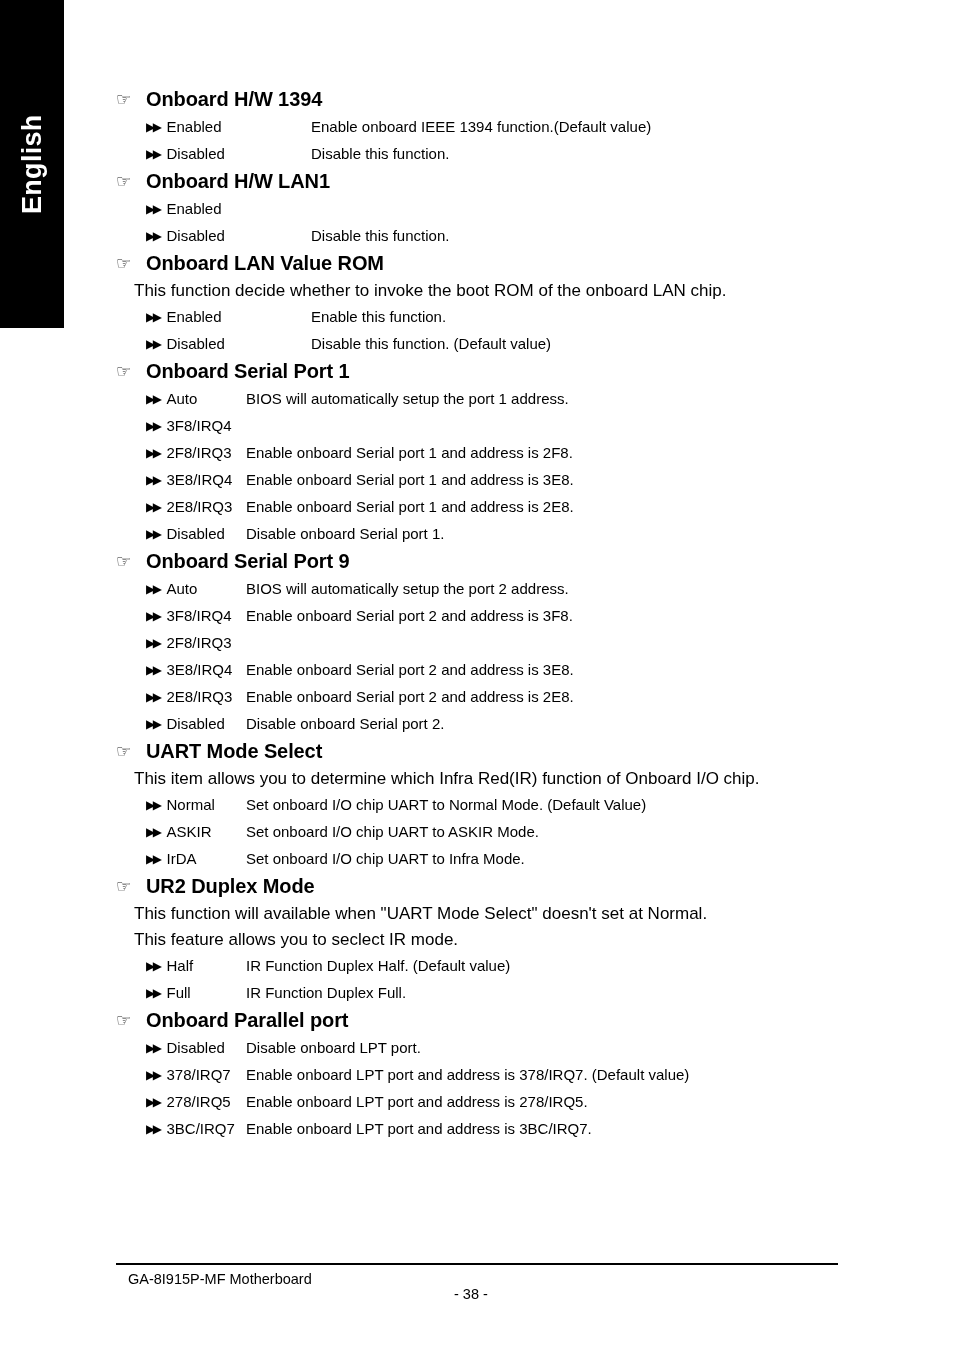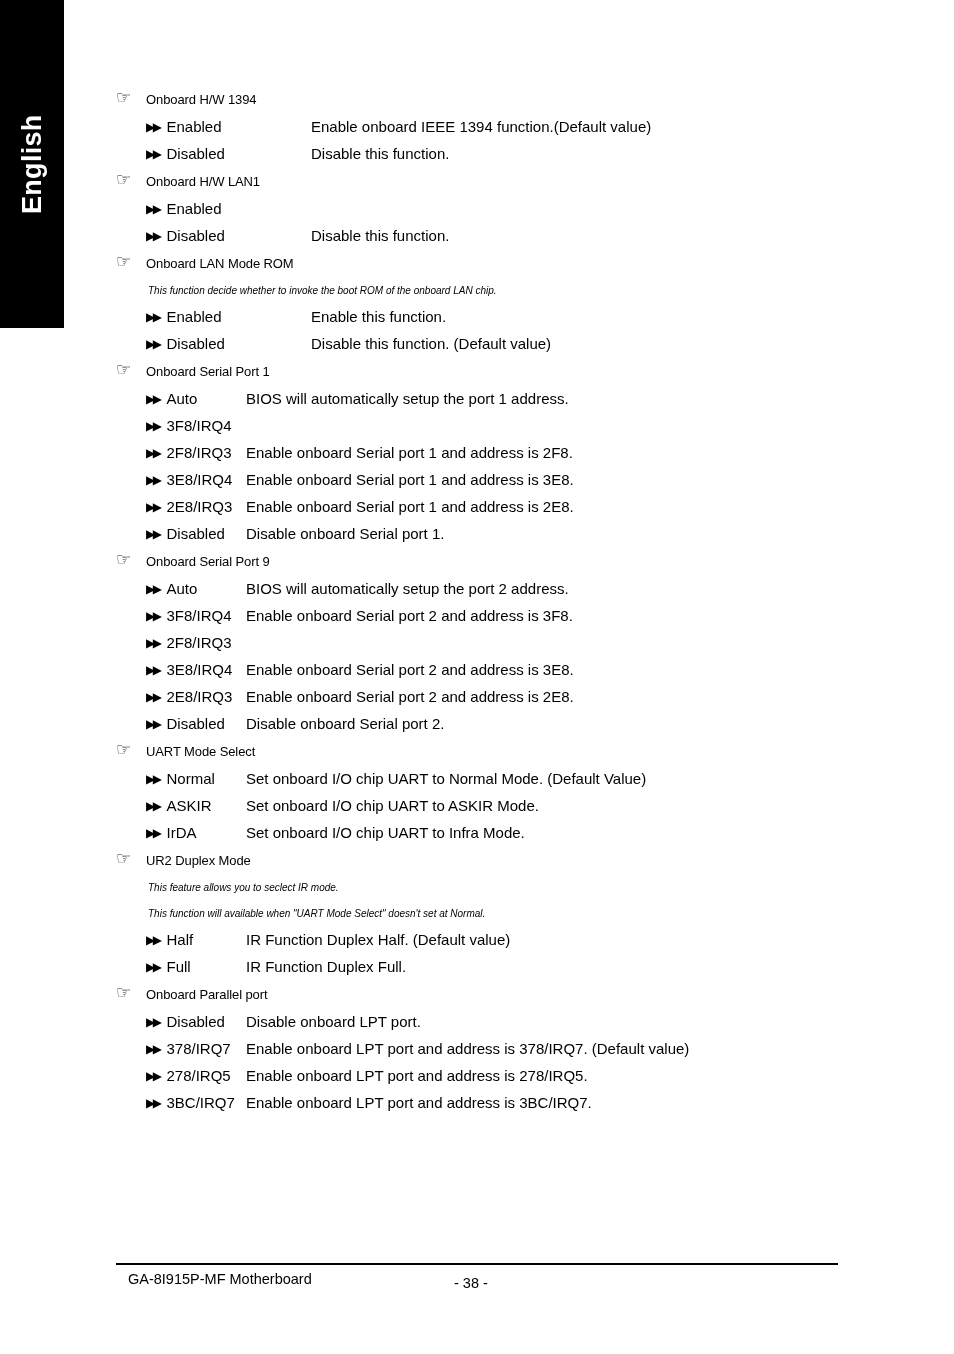--- a/index.html
+++ b/index.html
@@ -64,33 +64,32 @@
   .hand-icon {
     display: inline-block;
     width: 30px;
     flex: 0 0 30px;
     font-size: 17px;
     line-height: 22px;
     color: #1a1a1a;
     transform: translateY(-1px);
   }
   .sec-title {
-    font-size: 13px;
-    font-weight: normal;
+    font-size: 20px;
+    font-weight: bold;
     line-height: 23px;
     letter-spacing: -0.1px;
     white-space: nowrap;
   }
 
   .sec-note {
-    margin: 0 0 1px 32px;
-    font-size: 10px;
+    margin: 0 0 1px 18px;
+    font-size: 17px;
     line-height: 25px;
     white-space: nowrap;
-    font-style: italic;
   }
 
   .opts { margin: 0; padding: 0; }
 
   .opt-row {
     display: flex;
     align-items: baseline;
     line-height: 25px;
     font-size: 15px;
   }
@@ -126,21 +125,21 @@
   .footer {
     position: absolute;
     left: 116px;
     top: 1268px;
     width: 740px;
     font-size: 14.5px;
     line-height: 22px;
     white-space: nowrap;
   }
   .footer-title { position: absolute; left: 12px; top: 0; }
-  .footer-page  { position: absolute; left: 338px; top: 4px; }
+  .footer-page  { position: absolute; left: 338px; top: 15px; }
 </style>
 </head>
 <body>
 
 <div class="page">
 
   <div class="lang-tab">
     <div class="lang-tab-label">English</div>
   </div>
 
@@ -184,21 +183,21 @@
               <span class="arrows">▶▶</span>
               <span>Disabled</span>
             </div>
             <div class="opt-desc">Disable this function.</div>
           </div>
         </div>
       </div>
       <div class="section">
         <div class="sec-head">
           <span class="hand-icon">☞</span>
-          <span class="sec-title">Onboard LAN Mode ROM</span>
+          <span class="sec-title">Onboard LAN Value ROM</span>
         </div>
         <div class="sec-note">This function decide whether to invoke the boot ROM of the onboard LAN chip.</div>
         <div class="opts cols-wide">
           <div class="opt-row">
             <div class="opt-label">
               <span class="arrows">▶▶</span>
               <span>Enabled</span>
             </div>
             <div class="opt-desc">Enable this function.</div>
           </div>
@@ -307,20 +306,21 @@
             </div>
             <div class="opt-desc">Disable onboard Serial port 2.</div>
           </div>
         </div>
       </div>
       <div class="section">
         <div class="sec-head">
           <span class="hand-icon">☞</span>
           <span class="sec-title">UART Mode Select</span>
         </div>
+        <div class="sec-note">This item allows you to determine which Infra Red(IR) function of Onboard I/O chip.</div>
         <div class="opts cols-narrow">
           <div class="opt-row">
             <div class="opt-label">
               <span class="arrows">▶▶</span>
               <span>Normal</span>
             </div>
             <div class="opt-desc">Set onboard I/O chip UART to Normal Mode. (Default Value)</div>
           </div>
           <div class="opt-row">
             <div class="opt-label">
@@ -336,22 +336,22 @@
             </div>
             <div class="opt-desc">Set onboard I/O chip UART to Infra Mode.</div>
           </div>
         </div>
       </div>
       <div class="section">
         <div class="sec-head">
           <span class="hand-icon">☞</span>
           <span class="sec-title">UR2 Duplex Mode</span>
         </div>
+        <div class="sec-note">This function will available when "UART Mode Select" doesn't set at Normal.</div>
         <div class="sec-note">This feature allows you to seclect IR mode.</div>
-        <div class="sec-note">This function will available when "UART Mode Select" doesn't set at Normal.</div>
         <div class="opts cols-narrow">
           <div class="opt-row">
             <div class="opt-label">
               <span class="arrows">▶▶</span>
               <span>Half</span>
             </div>
             <div class="opt-desc">IR Function Duplex Half. (Default value)</div>
           </div>
           <div class="opt-row">
             <div class="opt-label">

